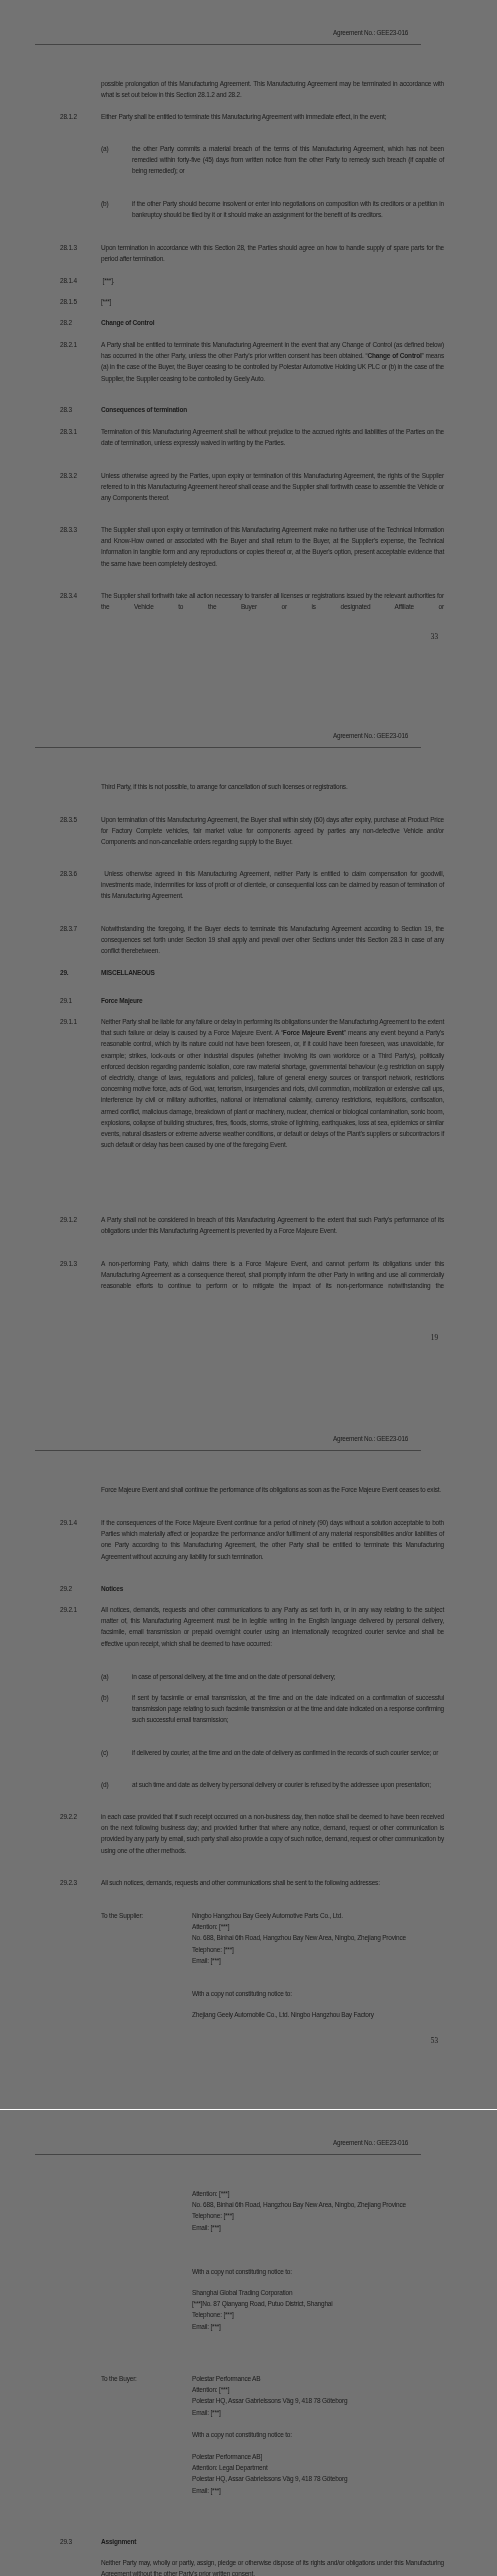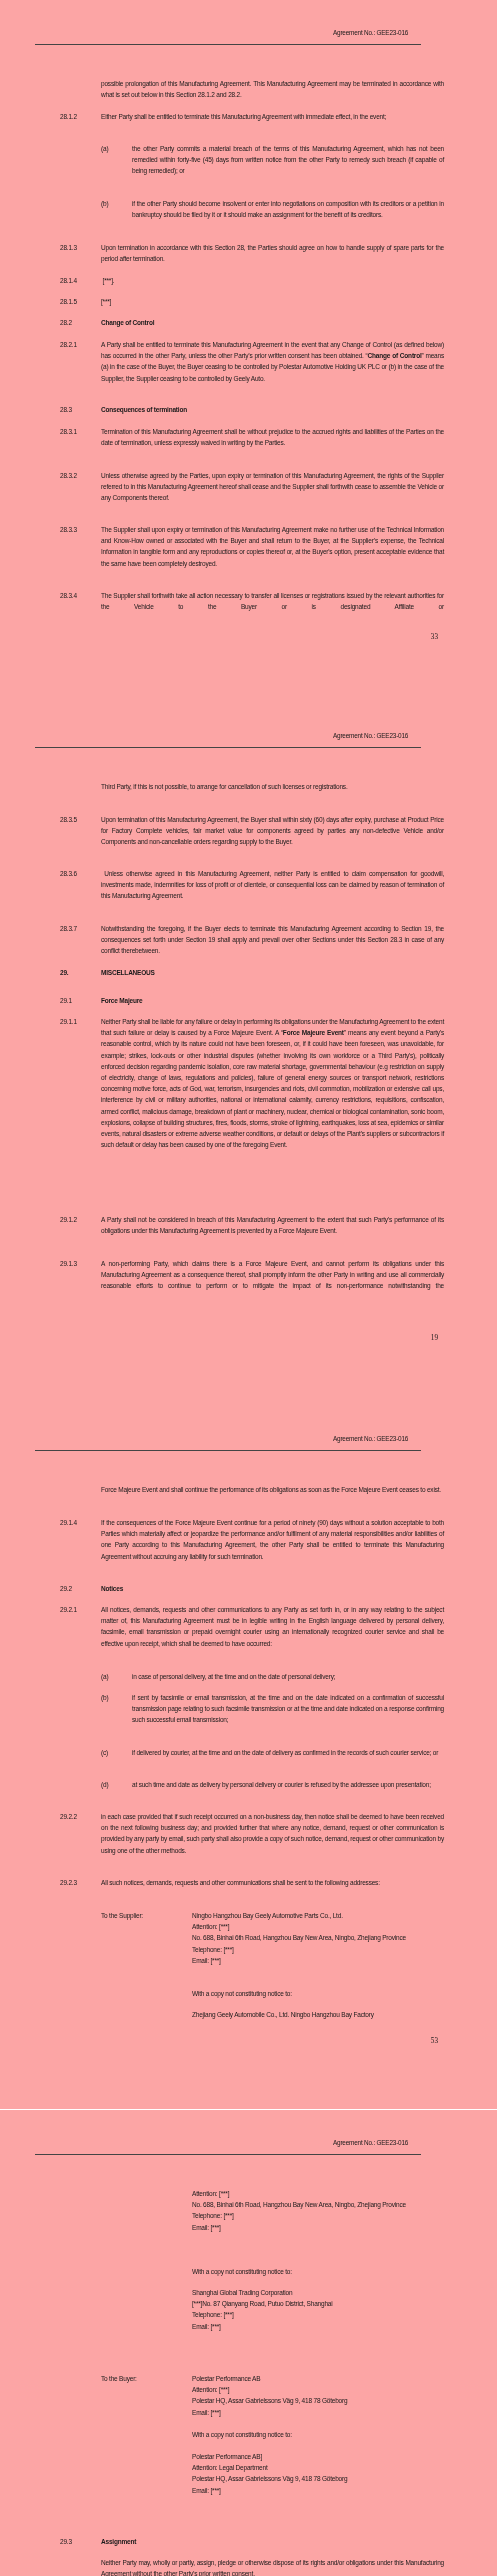--- a/index.html
+++ b/index.html
@@ -1,18 +1,18 @@
 <!DOCTYPE html>
 <html style="font-size:8.2px"><head>
 <meta charset="utf-8">
 <style>
   html, body { margin: 0; padding: 0; background: #ffffff; }
   body { width: 497px; height: 2813px; position: relative; overflow: hidden;
          font-family: "Liberation Sans", "DejaVu Sans", sans-serif; color: #1a1a1a; }
-  .page { position: absolute; left: 0; width: 497px; height: 703px; background: #fca5a5; }
+  .page { position: absolute; left: 0; width: 497px; height: 703px; background: #737373; }
   .hdr { position: absolute; left: 333px; top: 29px; font-size: 6.4px; letter-spacing: -0.2px;
          white-space: nowrap; }
   .hdr-line { position: absolute; left: 35px; top: 44px; width: 386px; height: 0.5px; background: #444; }
   .pnum { position: absolute; right: 59px; font-family: "Liberation Serif", "DejaVu Serif", serif;
           font-size: 7.2px; }
   .blk { position: absolute; font-size: 6.5px; line-height: 11.2px; letter-spacing: -0.2px; }
   .num { position: absolute; left: 60px; font-size: 6.5px; line-height: 11.2px; letter-spacing: -0.2px; }
   .txt { position: absolute; left: 101px; width: 343px; text-align: justify; }
   .txt.last-line { text-align-last: left; }
   .sub-l { position: absolute; left: 101px; }

